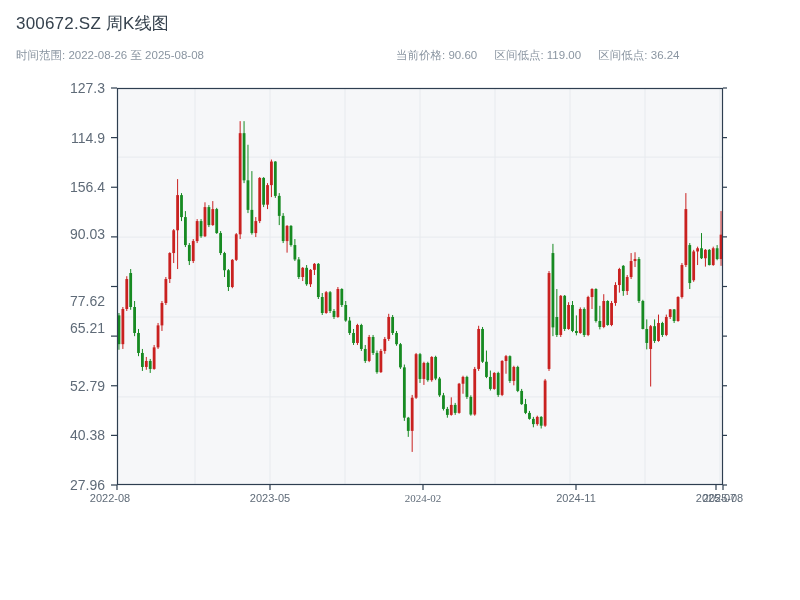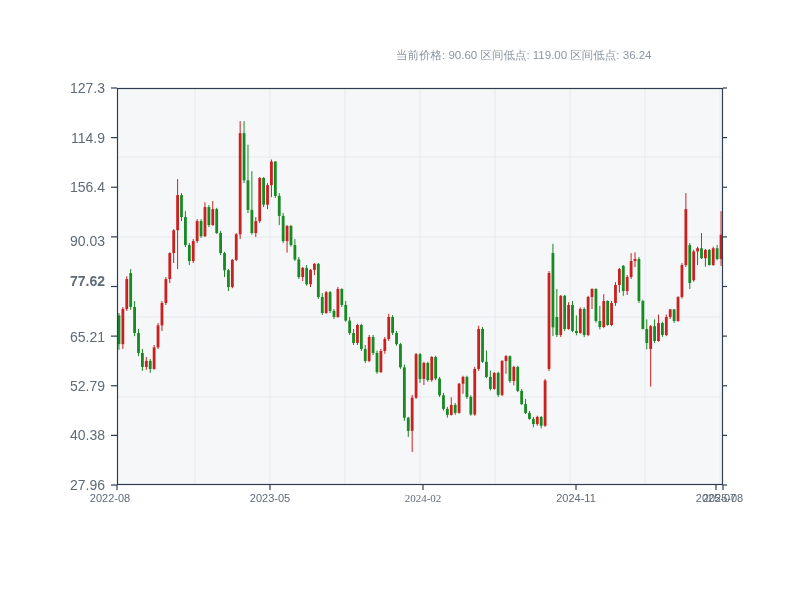--- a/index.html
+++ b/index.html
@@ -1,30 +1,32 @@
 <!DOCTYPE html>
 <html><head>
 <meta charset="utf-8">
 <style>
   html,body{margin:0;padding:0;background:#ffffff;width:800px;height:600px;overflow:hidden;
     font-family:"Liberation Sans","DejaVu Sans",sans-serif;}
   #stage{position:relative;width:800px;height:600px;background:#ffffff;}
   .title{position:absolute;left:16px;top:12px;font-size:17px;font-weight:500;color:#36424e;letter-spacing:.2px;}
   .subtitle{position:absolute;left:16px;top:48px;font-size:11.5px;color:#8a95a1;}
   .hinfo{position:absolute;top:48px;left:396px;width:311px;font-size:11.5px;color:#8a95a1;white-space:nowrap;}
-  .hinfo .pair{}
+  .hinfo .pair{margin-right:14px;}
   .plot{position:absolute;left:117px;top:88px;width:606px;height:397px;background:#f6f7f9;}
   .plot svg{position:absolute;left:0;top:0;overflow:visible;}
   .ylab{position:absolute;width:60px;text-align:right;font-size:14px;color:#5f6b78;line-height:12px;}
   .xlab{position:absolute;width:64px;text-align:center;font-size:11px;color:#5f6b78;line-height:13px;}
 </style>
 </head>
 <body>
 
 <div id="stage">
+  <div class="title">300672.SZ 周K线图</div>
+  <div class="subtitle">时间范围: 2022-08-26 至 2025-08-08</div>
   <div class="hinfo">
     <span class="pair"><span>当前价格:</span> <span>90.60</span></span>
     <span class="pair"><span>区间低点:</span> <span>119.00</span></span>
     <span class="pair"><span>区间低点:</span> <span>36.24</span></span>
   </div>
 
   <div class="plot">
     <svg id="plot-svg" width="606" height="397" viewBox="0 0 606 397">
         <line x1="78" y1="0" x2="78" y2="397" stroke="#e7eaee" stroke-width="1"></line>
         <line x1="153" y1="0" x2="153" y2="397" stroke="#e7eaee" stroke-width="1"></line>
@@ -372,23 +374,23 @@
         <line x1="306" y1="397" x2="306" y2="402" stroke="#2e3e50" stroke-width="1.2"></line>
         <line x1="459" y1="397" x2="459" y2="402" stroke="#2e3e50" stroke-width="1.2"></line>
         <line x1="599" y1="397" x2="599" y2="402" stroke="#2e3e50" stroke-width="1.2"></line>
         <line x1="606" y1="397" x2="606" y2="402" stroke="#2e3e50" stroke-width="1.2"></line>
       </svg>
   </div>
   <div id="ylabels">
       <div class="ylab" style="left: 45px; top: 82px;">127.3</div>
       <div class="ylab" style="left: 45px; top: 131.625px;">114.9</div>
       <div class="ylab" style="left: 45px; top: 181.25px;">156.4</div>
-      <div class="ylab" style="left: 45px; top: 235px;">90.03</div>
-      <div class="ylab" style="left: 45px; top: 275px; font-weight: bold;">77.62</div>
-      <div class="ylab" style="left: 45px; top: 331px; text-align: right;">65.21</div>
+      <div class="ylab" style="left: 45px; top: 228px;">90.03</div>
+      <div class="ylab" style="left: 45px; top: 295px;">77.62</div>
+      <div class="ylab" style="left: 45px; top: 322px; text-align: right;">65.21</div>
       <div class="ylab" style="left: 45px; top: 379.75px;">52.79</div>
       <div class="ylab" style="left: 45px; top: 429.375px;">40.38</div>
       <div class="ylab" style="left: 45px; top: 479px;">27.96</div>
     </div>
   <div id="xlabels">
       <div class="xlab" style="left: 78px; top: 492px;">2022-08</div>
       <div class="xlab" style="left: 238px; top: 492px;">2023-05</div>
       <div class="xlab" style="left: 391px; top: 492px; font-family: Liberation Serif, serif;">2024-02</div>
       <div class="xlab" style="left: 544px; top: 492px;">2024-11</div>
       <div class="xlab" style="left: 684px; top: 492px;">2025-07</div>

